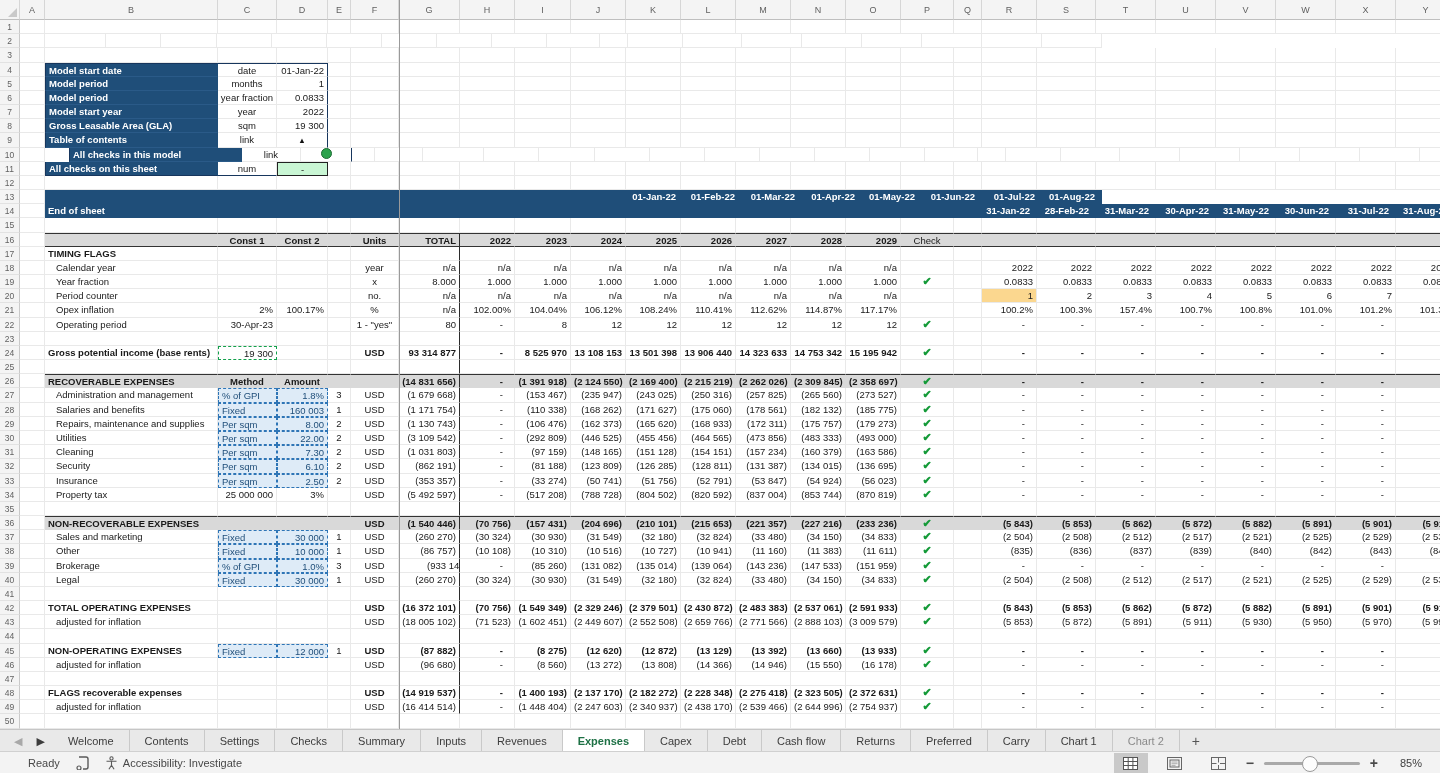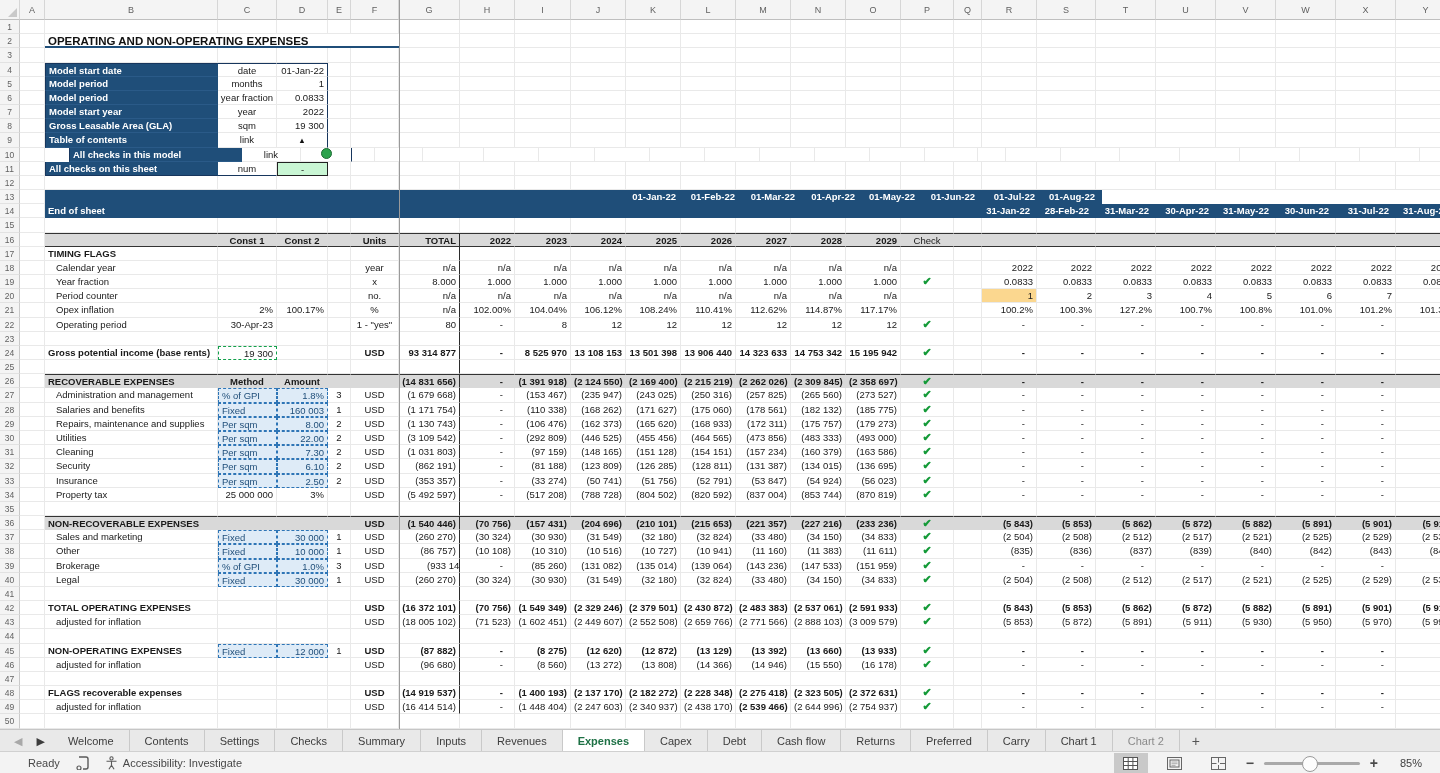--- a/index.html
+++ b/index.html
@@ -119,21 +119,20 @@
       <div class="c" style="flex: 0 0 60px;"></div>
       <div class="c" style="flex: 0 0 60px;"></div>
       <div class="c" style="flex: 0 0 60px;"></div>
       <div class="c" style="flex: 0 0 60px;"></div>
       <div class="c" style="flex: 0 0 60px;"></div>
       <div class="c" style="flex: 0 0 60px;"></div>
     </div>
     <div class="xrow">
       <div class="rnum" style="flex: 0 0 20px;">2</div>
       <div class="c" style="flex: 0 0 25px;"></div>
-      <div class="c title-cell" style="flex: 0 0 354px;">OPERATING AND NON-OPERATING EXPENSES</div>
       <div class="c" style="flex: 0 0 61px;"></div>
       <div class="c" style="flex: 0 0 55px;"></div>
       <div class="c" style="flex: 0 0 56px;"></div>
       <div class="c" style="flex: 0 0 55px;"></div>
       <div class="c" style="flex: 0 0 55px;"></div>
       <div class="c" style="flex: 0 0 55px;"></div>
       <div class="c" style="flex: 0 0 55px;"></div>
       <div class="c" style="flex: 0 0 55px;"></div>
       <div class="c" style="flex: 0 0 55px;"></div>
       <div class="c" style="flex: 0 0 53px;"></div>
@@ -636,21 +635,21 @@
       <div class="c num" style="flex: 0 0 55px;">106.12%</div>
       <div class="c num" style="flex: 0 0 55px;">108.24%</div>
       <div class="c num" style="flex: 0 0 55px;">110.41%</div>
       <div class="c num" style="flex: 0 0 55px;">112.62%</div>
       <div class="c num" style="flex: 0 0 55px;">114.87%</div>
       <div class="c num" style="flex: 0 0 55px;">117.17%</div>
       <div class="c" style="flex: 0 0 53px;"></div>
       <div class="c" style="flex: 0 0 28px;"></div>
       <div class="c num" style="flex: 0 0 55px;">100.2%</div>
       <div class="c num" style="flex: 0 0 59px;">100.3%</div>
-      <div class="c num" style="flex: 0 0 60px;">127.2%</div>
+      <div class="c num" style="flex: 0 0 60px;">157.4%</div>
       <div class="c num" style="flex: 0 0 60px;">100.7%</div>
       <div class="c num" style="flex: 0 0 60px;">100.8%</div>
       <div class="c num" style="flex: 0 0 60px;">101.0%</div>
       <div class="c num" style="flex: 0 0 60px;">101.2%</div>
       <div class="c num" style="flex: 0 0 60px;">101.3%</div>
     </div>
     <div class="xrow">
       <div class="rnum" style="flex: 0 0 20px;">22</div>
       <div class="c" style="flex: 0 0 25px;"></div>
       <div class="c ind" style="flex: 0 0 173px;">Operating period</div>
@@ -1413,21 +1412,21 @@
       <div class="c num" style="flex: 0 0 59px;"></div>
       <div class="c num" style="flex: 0 0 51px;"></div>
       <div class="c ctr" style="flex: 0 0 23px;"></div>
       <div class="c ctr" style="flex: 0 0 48px;">USD</div>
       <div class="c num gline" style="flex: 0 0 61px;">(16 414 514)</div>
       <div class="c num dash" style="flex: 0 0 55px;">-</div>
       <div class="c num" style="flex: 0 0 56px;">(1 448 404)</div>
       <div class="c num" style="flex: 0 0 55px;">(2 247 603)</div>
       <div class="c num" style="flex: 0 0 55px;">(2 340 937)</div>
       <div class="c num" style="flex: 0 0 55px;">(2 438 170)</div>
-      <div class="c num" style="flex: 0 0 55px; font-weight: bold;">(2 539 466)</div>
+      <div class="c num" style="flex: 0 0 55px;">(2 539 466)</div>
       <div class="c num" style="flex: 0 0 55px;">(2 644 996)</div>
       <div class="c num" style="flex: 0 0 55px;">(2 754 937)</div>
       <div class="c chkm" style="flex: 0 0 53px;">✔</div>
       <div class="c" style="flex: 0 0 28px;"></div>
       <div class="c num dash" style="flex: 0 0 55px;">-</div>
       <div class="c num dash" style="flex: 0 0 59px;">-</div>
       <div class="c num dash" style="flex: 0 0 60px;">-</div>
       <div class="c num dash" style="flex: 0 0 60px;">-</div>
       <div class="c num dash" style="flex: 0 0 60px;">-</div>
       <div class="c num dash" style="flex: 0 0 60px;">-</div>

